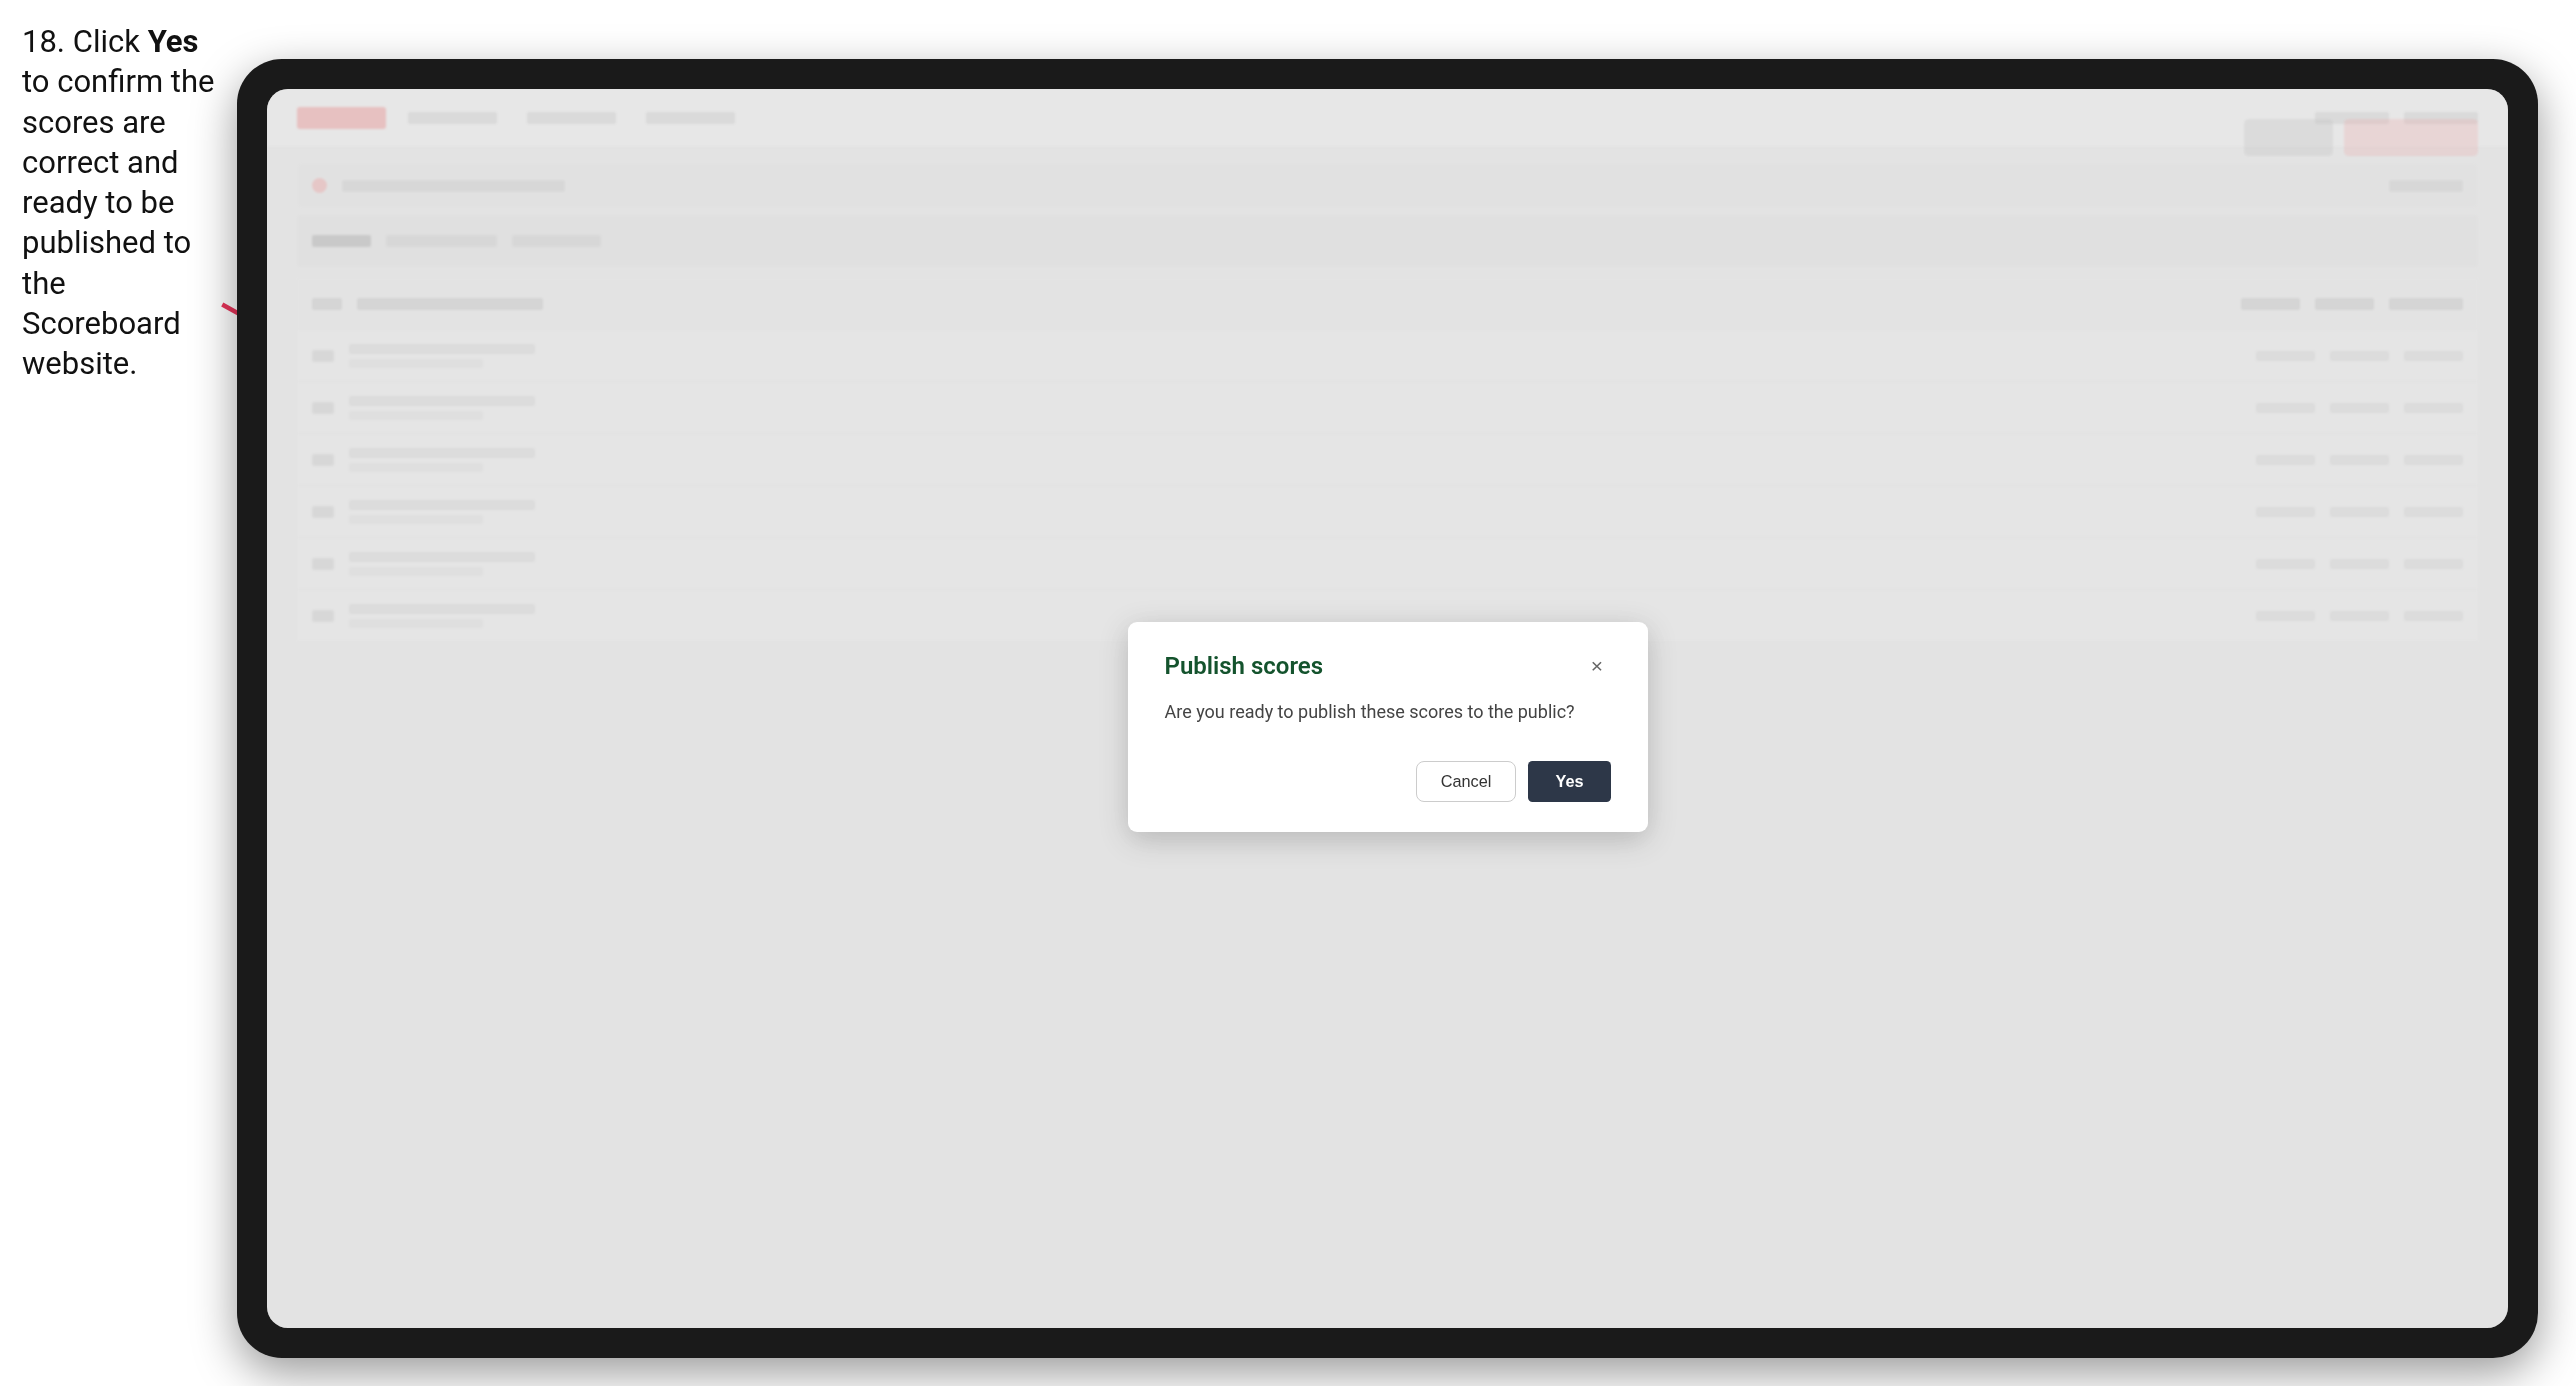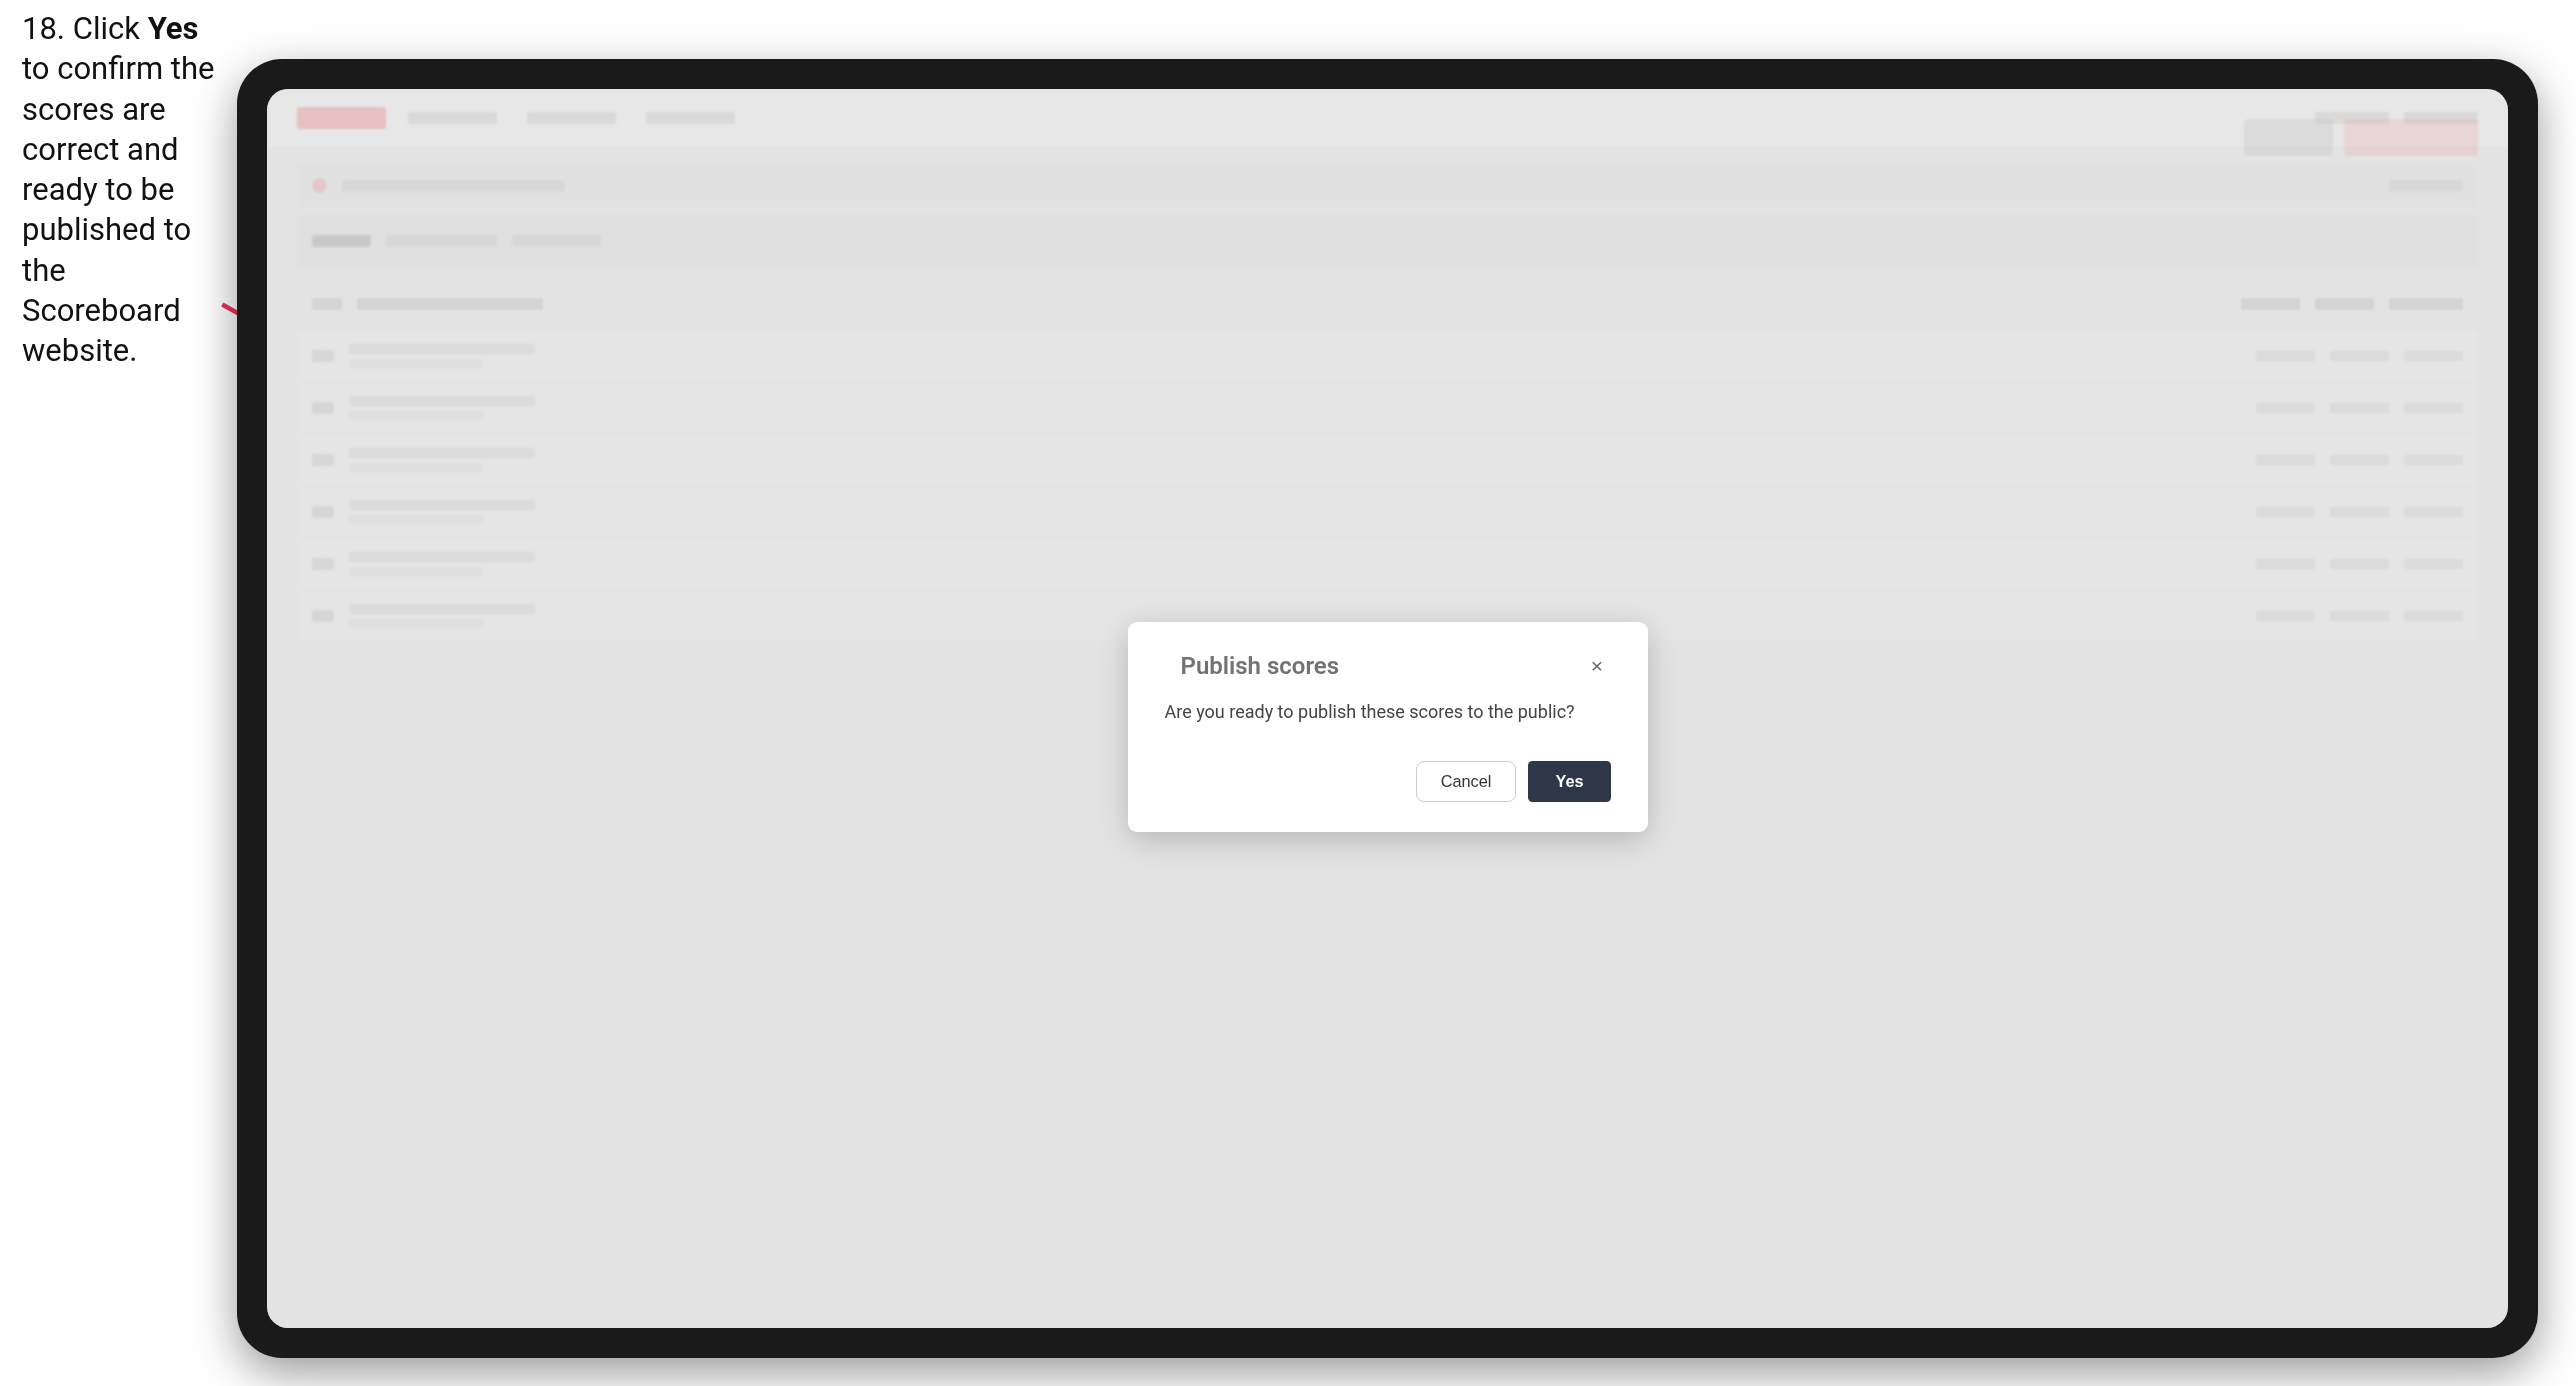--- a/index.html
+++ b/index.html
@@ -9,21 +9,21 @@
       font-family: -apple-system, BlinkMacSystemFont, 'Segoe UI', Roboto, sans-serif;
       width: 2576px;
       height: 1386px;
       position: relative;
       overflow: hidden;
     }
 
     
     .instruction-text {
       position: absolute;
-      top: 9px;
+      top: 22px;
       left: 22px;
       width: 208px;
       font-size: 31px;
       line-height: 1.3;
       color: #111111;
     }
 
     .instruction-text strong {
       font-weight: 700;
     }
@@ -218,22 +218,21 @@
     .modal-header {
       display: flex;
       align-items: center;
       justify-content: space-between;
       margin-bottom: 18px;
     }
 
     .modal-title {
       font-size: 24px;
       font-weight: 600;
-      color: #737373;
-      margin-left: 16px;
+      color: #14532d;
     }
 
     .modal-close {
       width: 27px;
       height: 27px;
       border: none;
       background: none;
       cursor: pointer;
       font-size: 21px;
       color: #666666;

